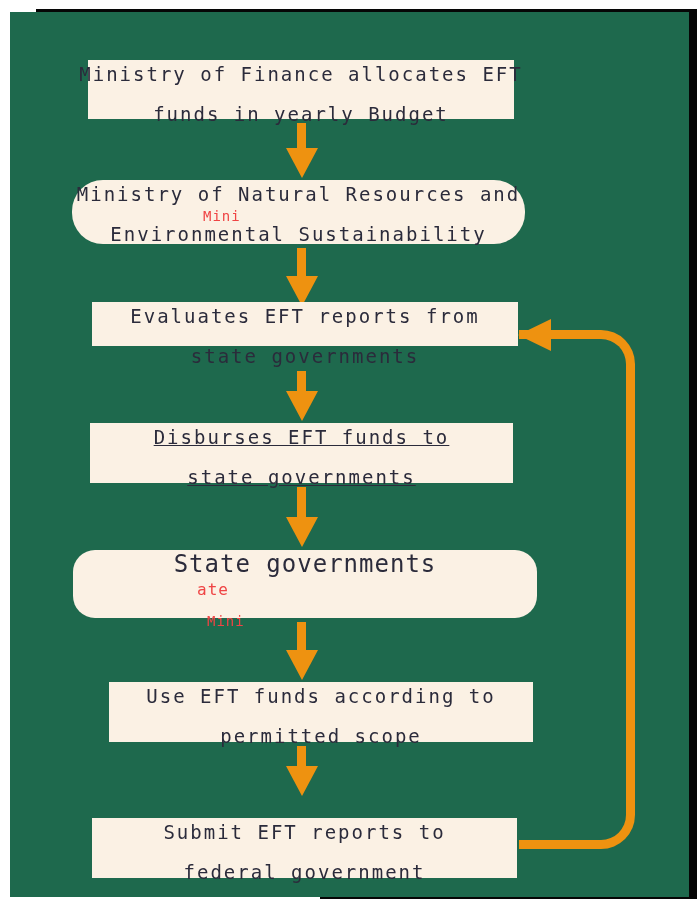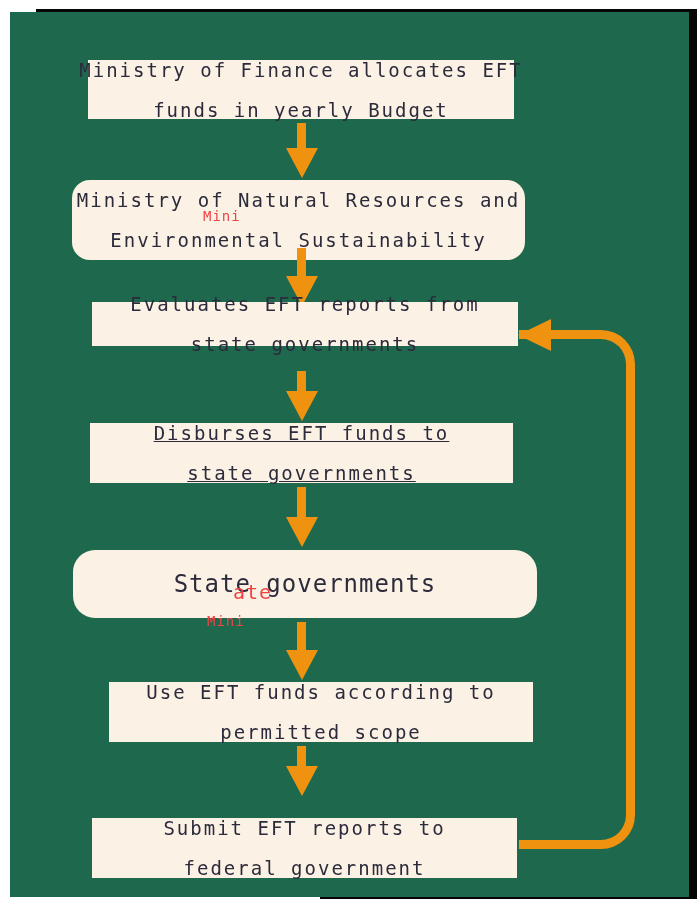--- a/index.html
+++ b/index.html
@@ -1,21 +1,21 @@
 <!DOCTYPE html>
 <html><head>
 <meta charset="utf-8">
 <style>
   html,body{margin:0;padding:0;background:#ffffff;}
   .page{position:relative;width:700px;height:921px;background:#ffffff;overflow:hidden;
         font-family:"DejaVu Sans Mono", "Liberation Mono", monospace;}
   .frame{position:absolute;background:#060606;}
   .canvas{position:absolute;left:10px;top:12px;width:679px;height:885px;background:#1E694D;}
   .node{position:absolute;background:#FBF1E4;display:flex;flex-direction:column;
-        align-items:center;justify-content:center;
+        align-items:center;justify-content:flex-start;
         font-size:19px;line-height:28px;letter-spacing:2px;color:#2B2B3B;
         white-space:nowrap;text-align:center;gap:12px;}
   .rounded{border-radius:18px;}
   .big{font-size:24px;letter-spacing:1px;}
   .shaft{position:absolute;width:9px;background:#EE9210;}
   .head{position:absolute;width:0;height:0;border-left:16px solid transparent;
         border-right:16px solid transparent;border-top:30px solid #EE9210;}
   .loop{position:absolute;left:519px;top:330px;width:107px;height:501px;
         border-top:9px solid #EE9210;border-right:9px solid #EE9210;
         border-bottom:9px solid #EE9210;border-radius:0 34px 34px 0;}
@@ -35,21 +35,21 @@
   <div class="canvas"></div>
 
   <div class="node" style="left:88px;top:60px;width:426px;height:59px;">
     <span>Ministry of Finance allocates EFT</span>
     <span>funds in yearly Budget</span>
   </div>
 
   <div class="shaft" style="left:297px;top:123px;height:28px;"></div>
   <div class="head" style="left:286px;top:148px;"></div>
 
-  <div class="node rounded" style="left:72px;top:180px;width:453px;height:80px;">
+  <div class="node rounded" style="left:72px;top:180px;width:453px;height:64px;border-radius:31px;">
     <span>Ministry of Natural Resources and</span>
     <span>Environmental Sustainability</span>
   </div>
   <div class="overlay" style="left:203px;top:208px;font-size:14px;">Mini</div>
 
   <div class="shaft" style="left:297px;top:248px;height:32px;"></div>
   <div class="head" style="left:286px;top:276px;"></div>
 
   <div class="node" style="left:92px;top:302px;width:426px;height:44px;">
     <span>Evaluates EFT reports from</span>
@@ -63,21 +63,21 @@
     <span>Disburses EFT funds to</span>
     <span>state governments</span>
   </div>
 
   <div class="shaft" style="left:297px;top:487px;height:32px;"></div>
   <div class="head" style="left:286px;top:517px;"></div>
 
   <div class="node rounded big" style="left:73px;top:550px;width:464px;height:68px;border-radius:22px;">
     <span>State governments</span>
   </div>
-  <div class="overlay" style="left:197px;top:580px;font-size:20px;margin-left:36px;">ate</div>
+  <div class="overlay" style="left:197px;top:580px;font-size:16px;">ate</div>
   <div class="overlay" style="left:207px;top:613px;font-size:14px;">Mini</div>
 
   <div class="shaft" style="left:297px;top:622px;height:32px;"></div>
   <div class="head" style="left:286px;top:650px;"></div>
 
   <div class="node" style="left:89px;top:682px;width:424px;height:60px;margin-left:20px;">
     <span>Use EFT funds according to</span>
     <span>permitted scope</span>
   </div>
 

